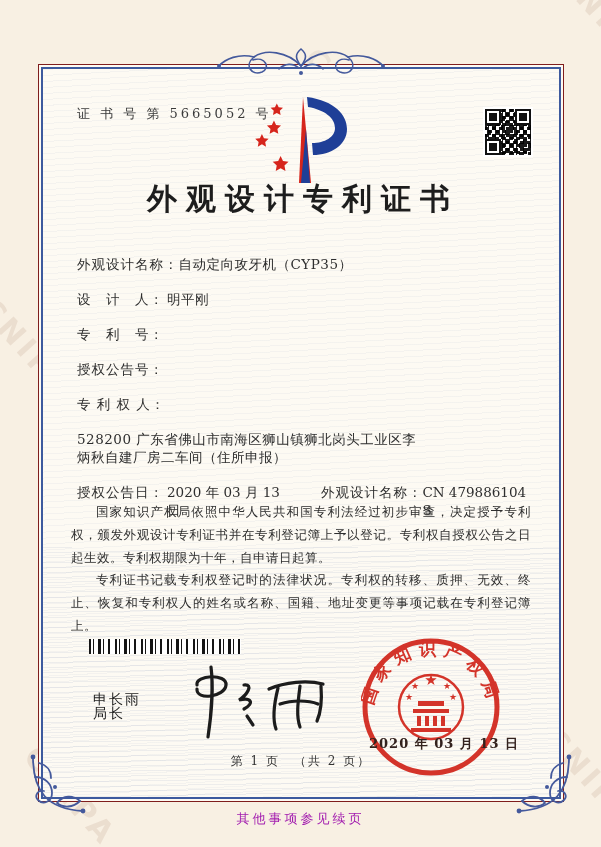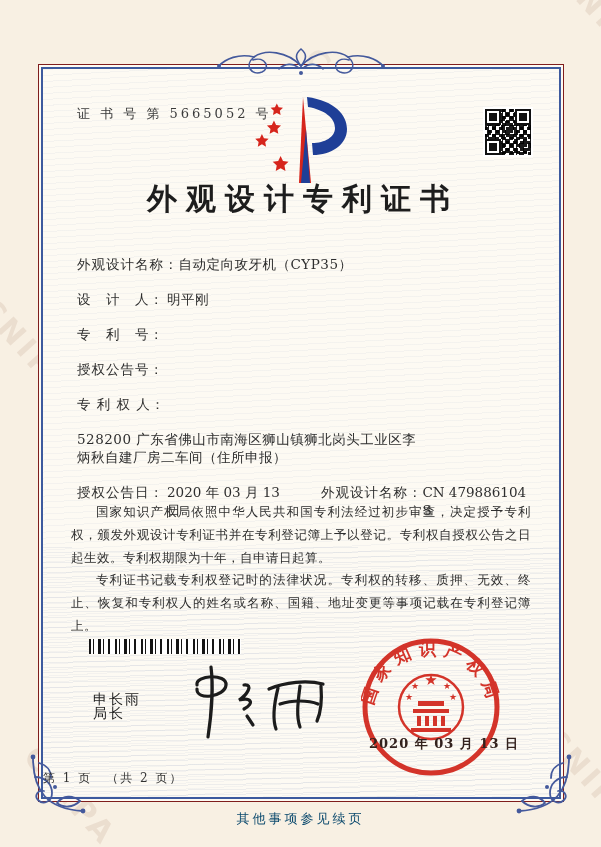--- a/index.html
+++ b/index.html
@@ -85,26 +85,26 @@
   }
   .director-title{position:absolute;left:50px;top:620px;font-size:14px;letter-spacing:2px;color:#222;margin-top:16px;}
   .director-name{position:absolute;left:50px;top:622px;font-size:14px;letter-spacing:2px;color:#222;}
   .signature{position:absolute;left:138px;top:590px;}
   .seal{position:absolute;left:318px;top:568px;width:140px;height:140px;opacity:0.93;}
   .seal-date{
     position:absolute;left:326px;top:666px;font-size:13px;color:#33221e;
     letter-spacing:1px;z-index:5;font-weight:bold;
   }
   .page-footer{
-    position:absolute;left:0;right:0;bottom:10px;
+    position:absolute;left:0;right:0;bottom:27px;text-align:center;
     font-size:12px;letter-spacing:2px;color:#333;
   }
   .continuation{
     position:absolute;left:0;right:0;top:810px;text-align:center;
-    font-size:13px;letter-spacing:3px;color:#0c4a6e;
+    font-size:13px;letter-spacing:3px;color:#a21caf;
   }
 </style>
 </head>
 <body>
 
 <div class="wm" style="left:-34px;top:330px;">CNIPA</div>
 <div class="wm inside" style="left:290px;top:80px;">CNIPA</div>
 <div class="wm inside" style="left:385px;top:250px;">CNIPA</div>
 <div class="wm" style="left:545px;top:0px;">CNIPA</div>
 <div class="wm" style="left:10px;top:778px;">CNIPA</div>

